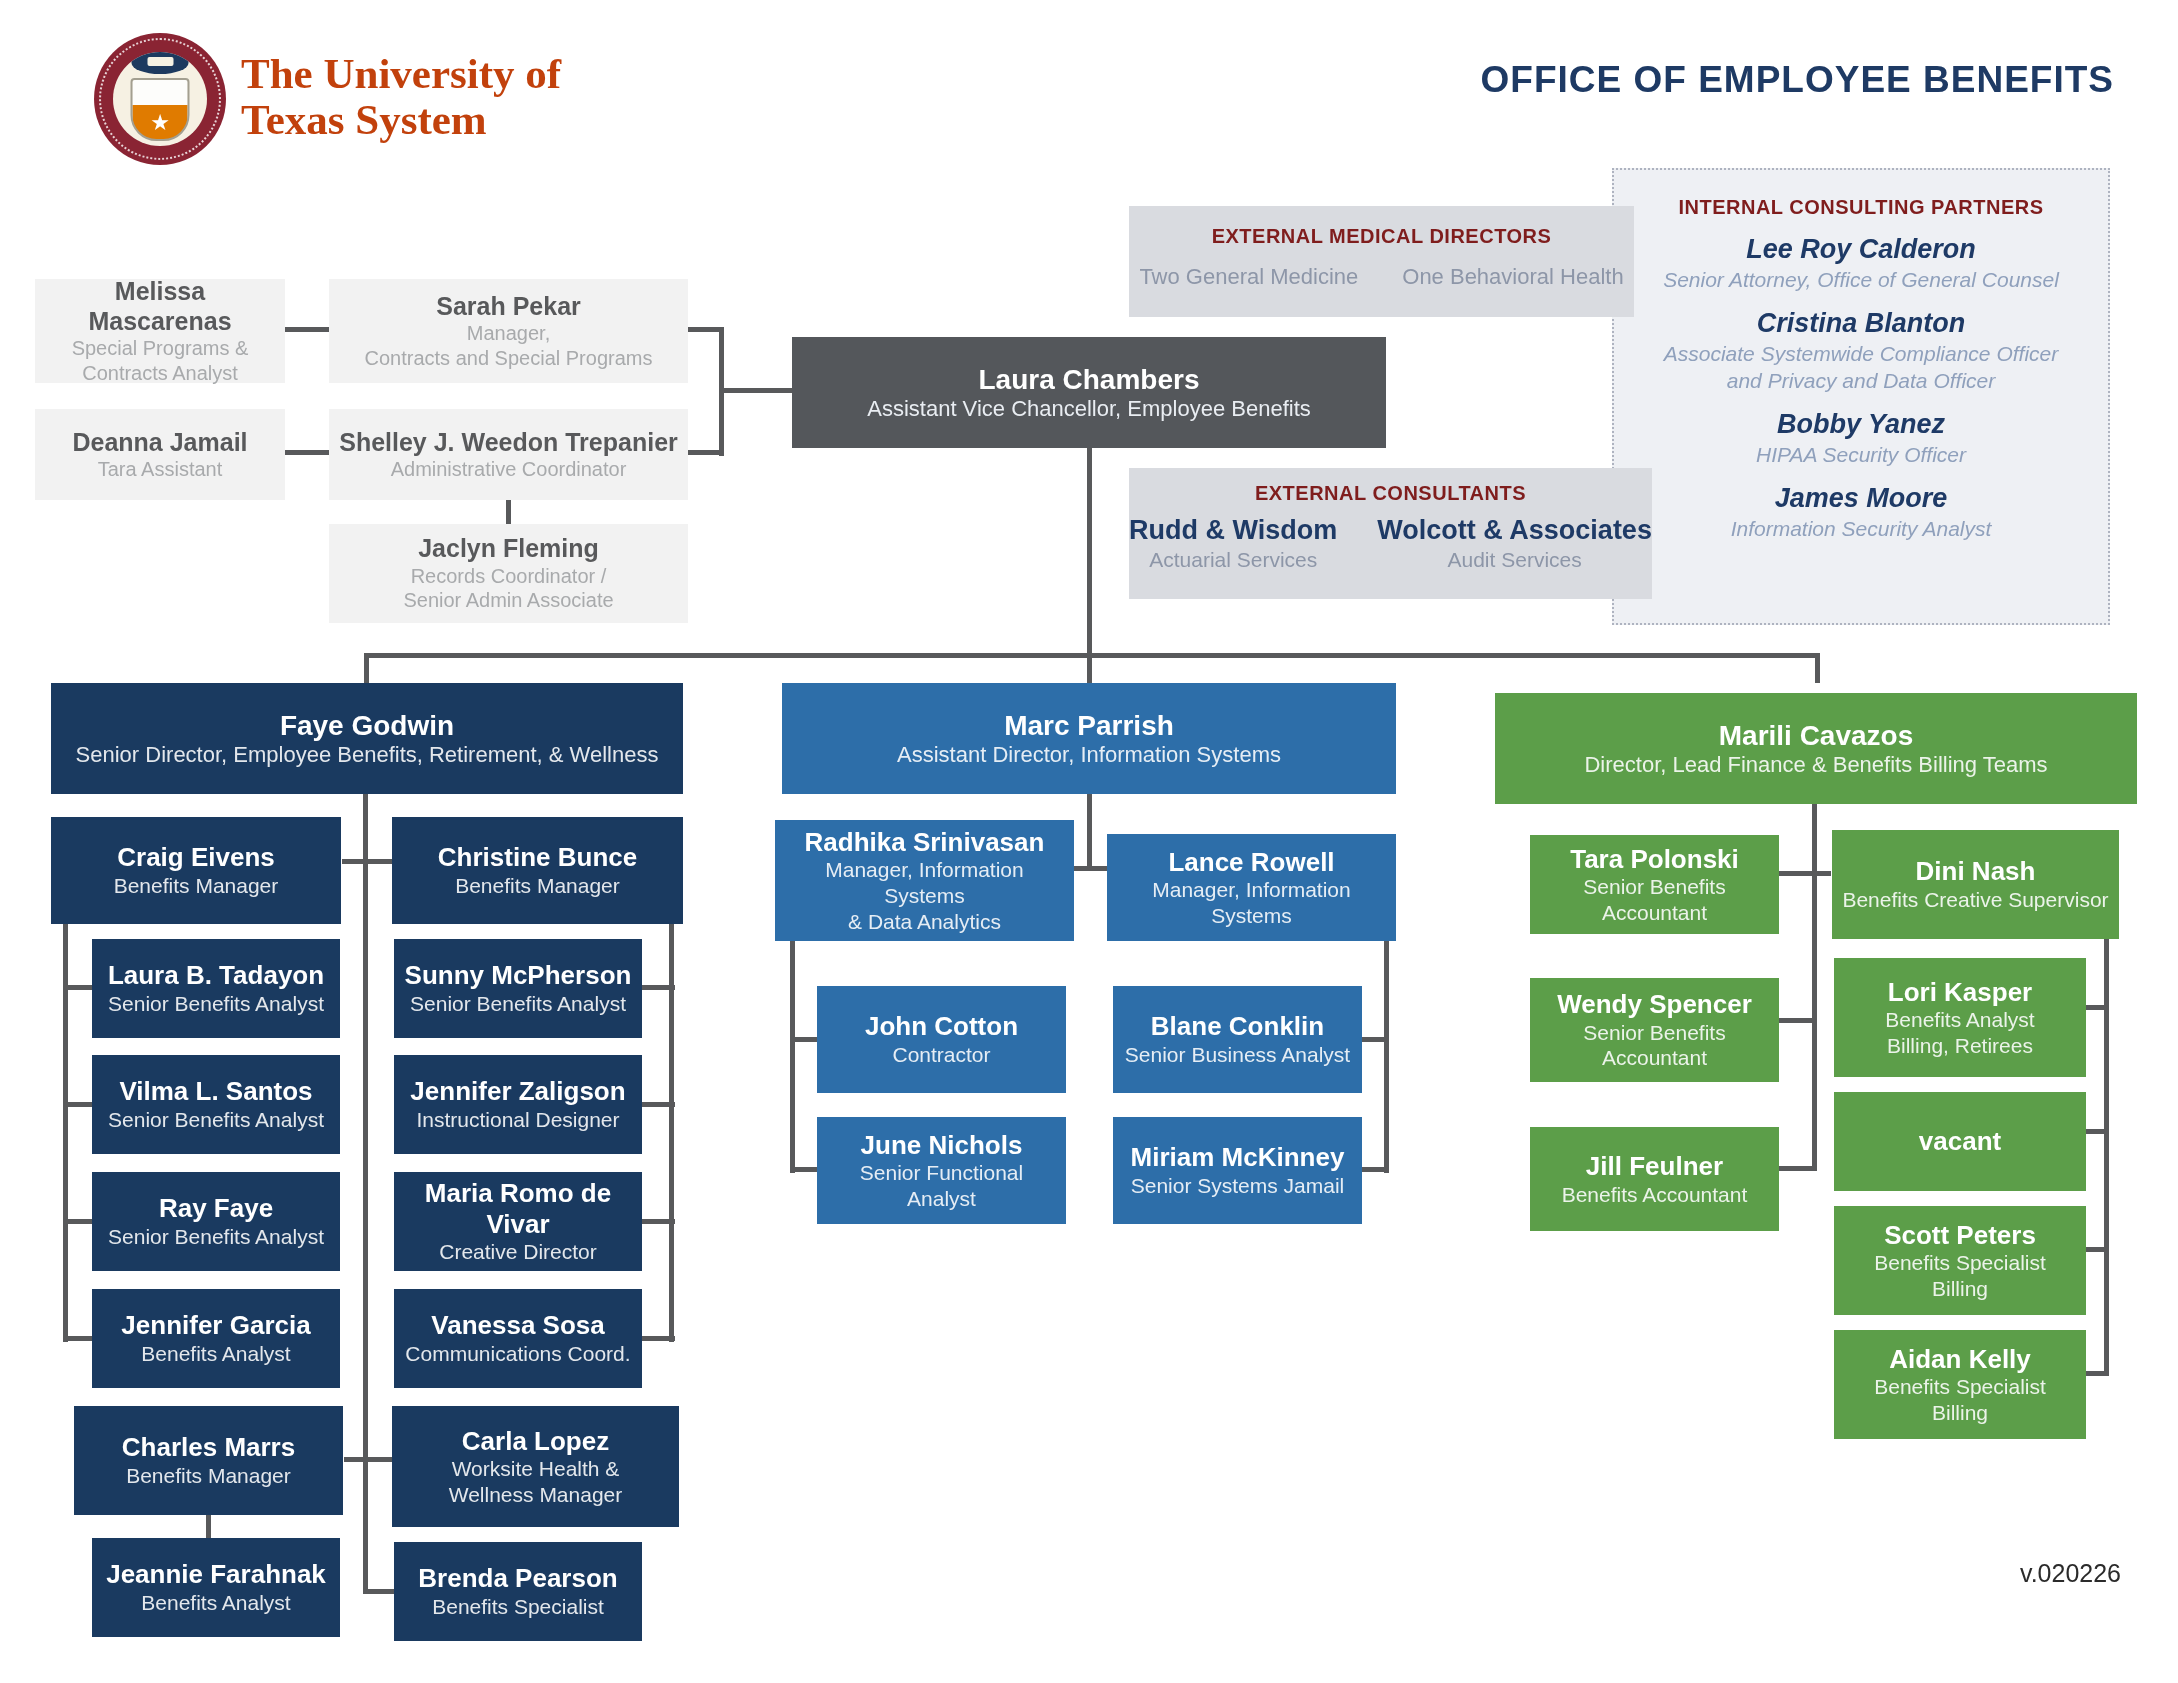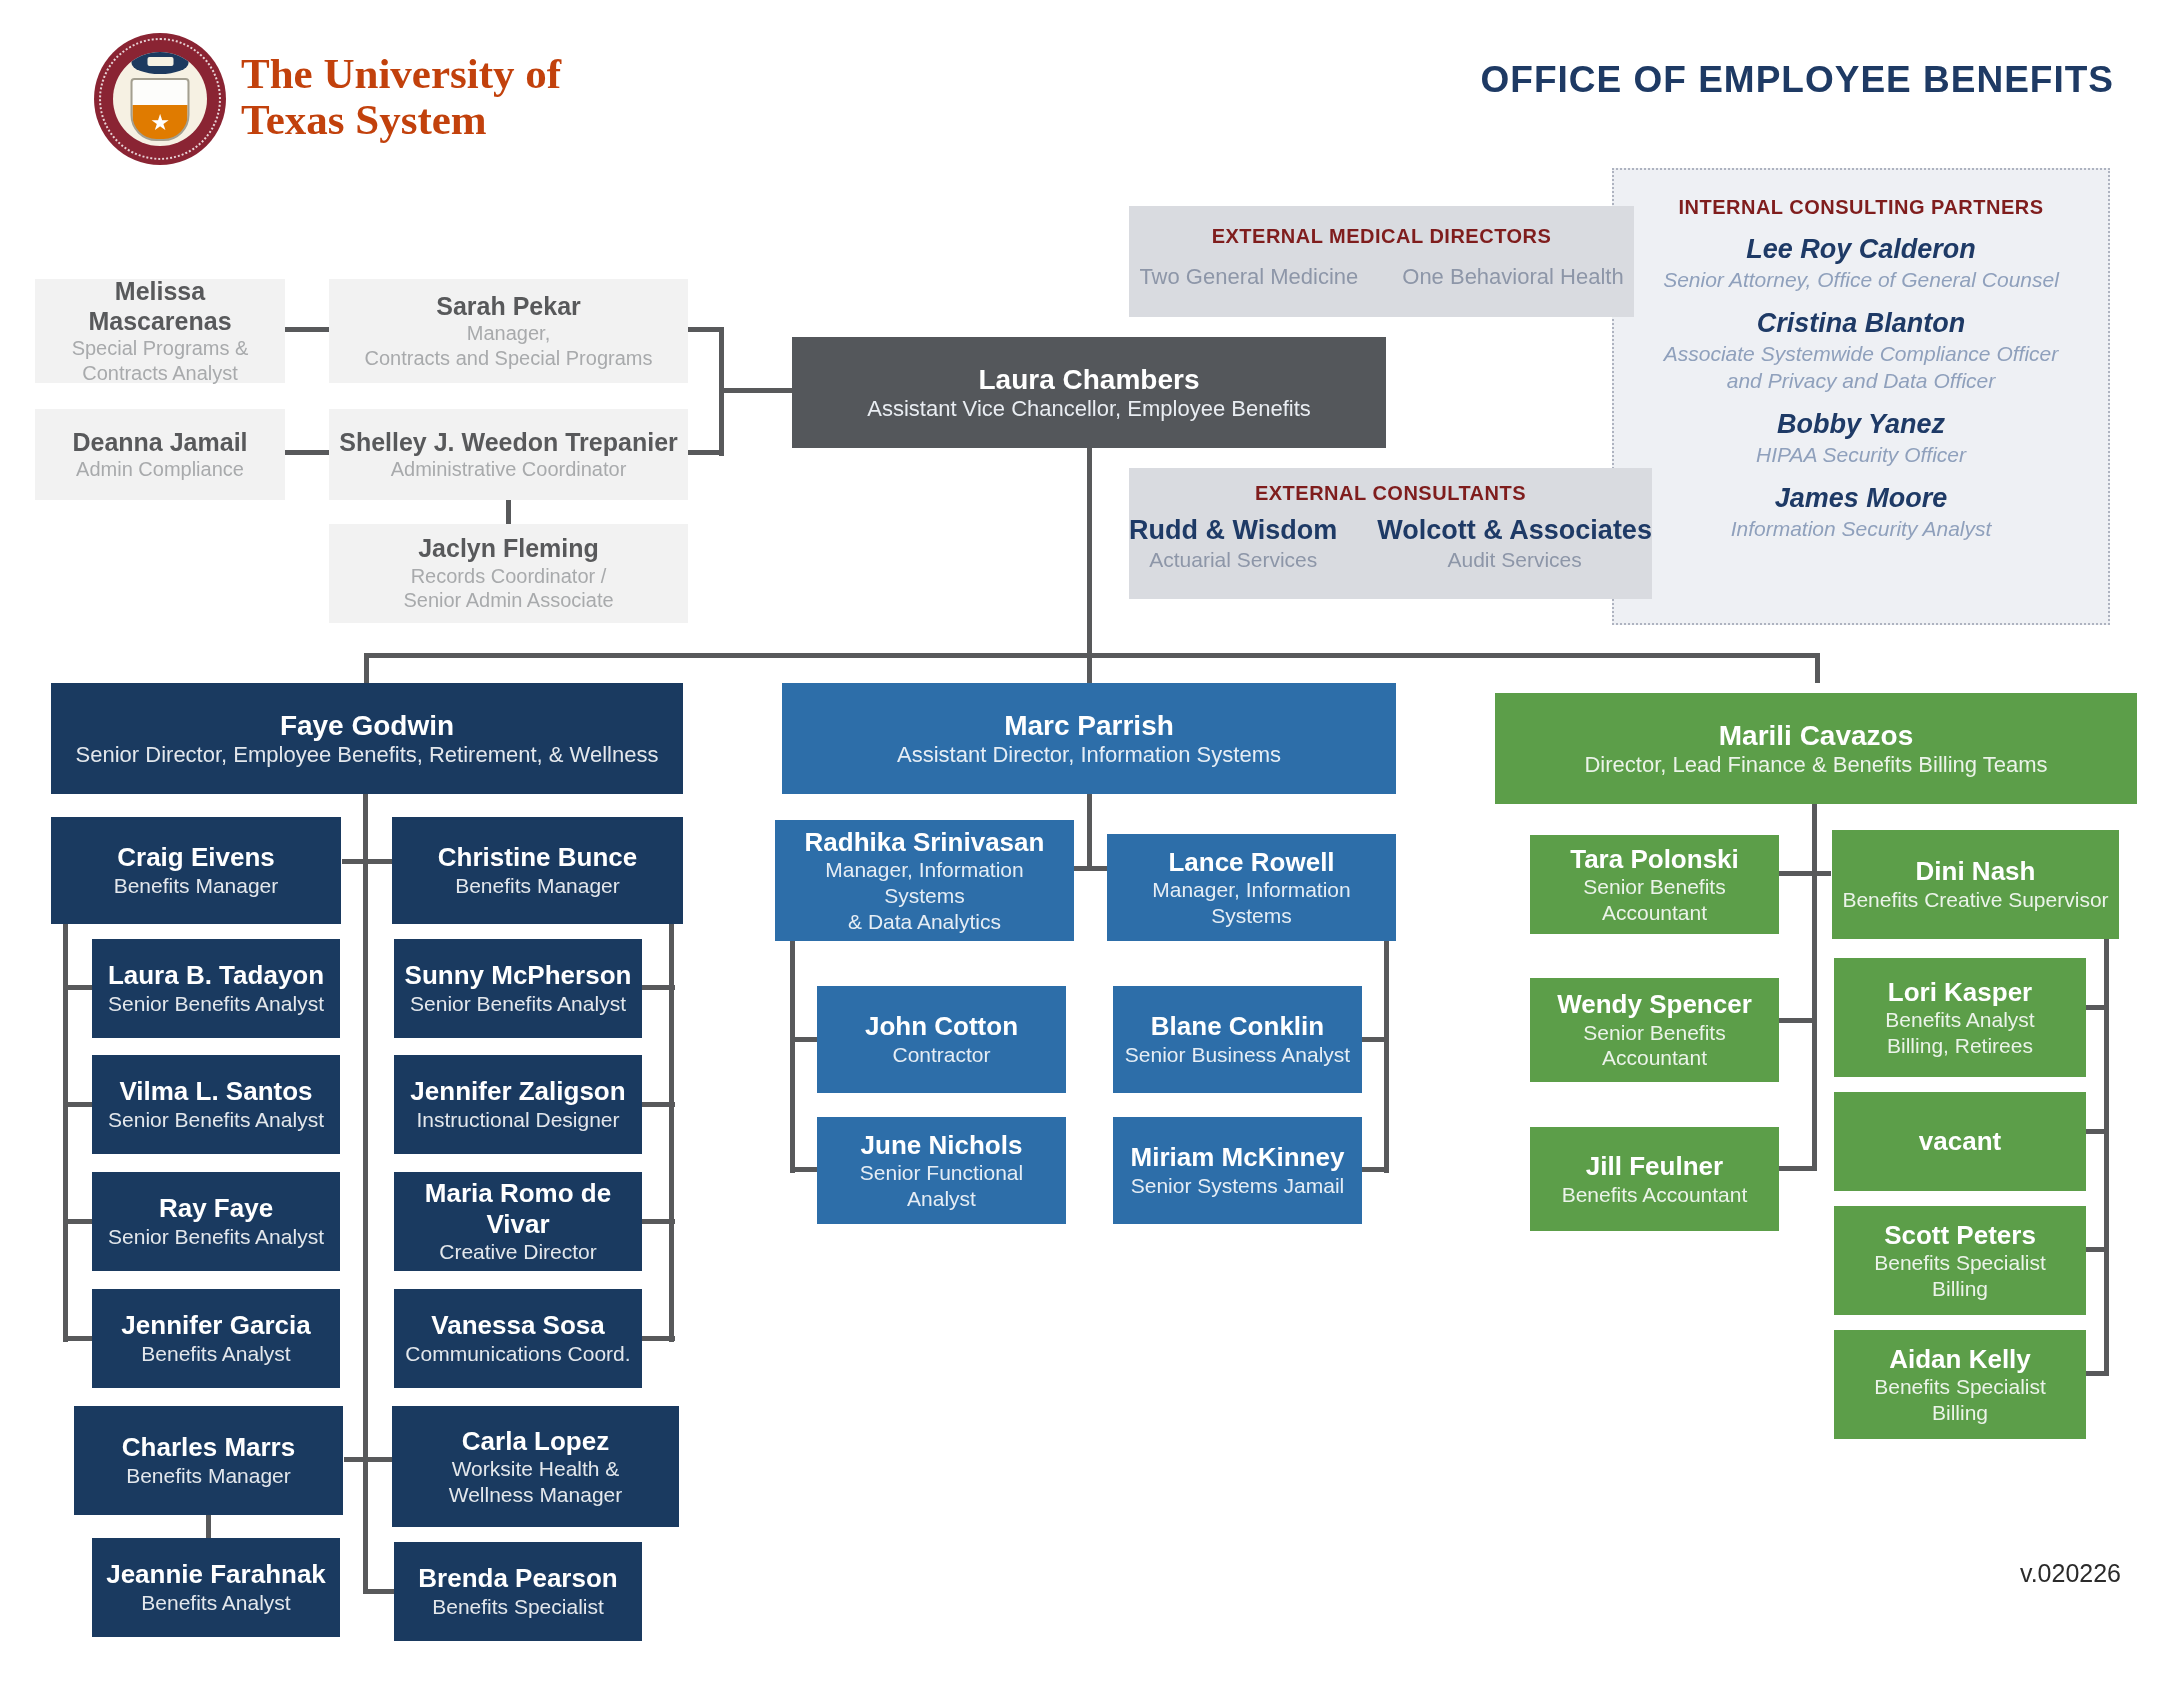--- a/index.html
+++ b/index.html
@@ -105,21 +105,21 @@
     <div class="t">Special Programs &amp;
 Contracts Analyst</div>
   </div>
   <div class="box gray" style="left:329px;top:279px;width:359px;height:104px">
     <div class="n">Sarah Pekar</div>
     <div class="t">Manager,
 Contracts and Special Programs</div>
   </div>
   <div class="box gray" style="left:35px;top:409px;width:250px;height:91px">
     <div class="n">Deanna Jamail</div>
-    <div class="t">Admin Compliance</div>
+    <div class="t">Tara Assistant</div>
   </div>
   <div class="box gray" style="left:329px;top:409px;width:359px;height:91px">
     <div class="n">Shelley J. Weedon Trepanier</div>
     <div class="t">Administrative Coordinator</div>
   </div>
   <div class="box gray" style="left:329px;top:524px;width:359px;height:99px">
     <div class="n">Jaclyn Fleming</div>
     <div class="t">Records Coordinator /
 Senior Admin Associate</div>
   </div>

